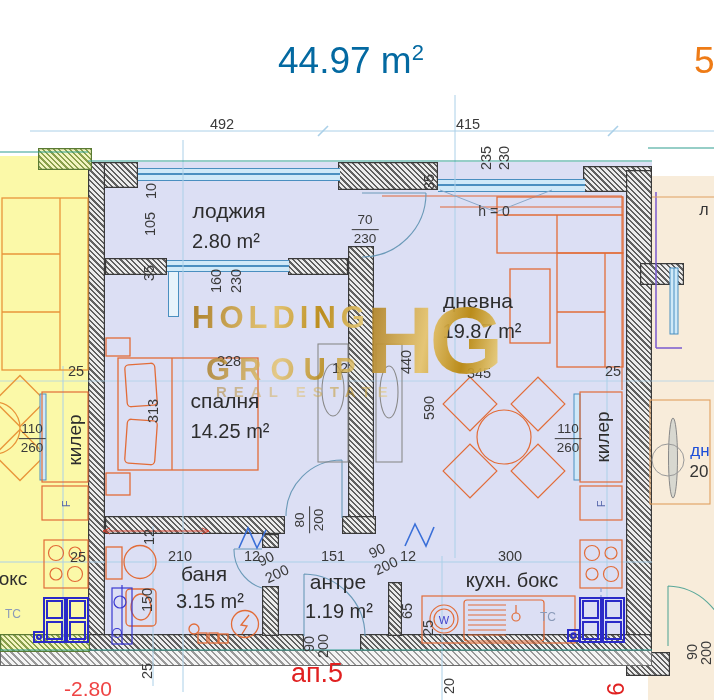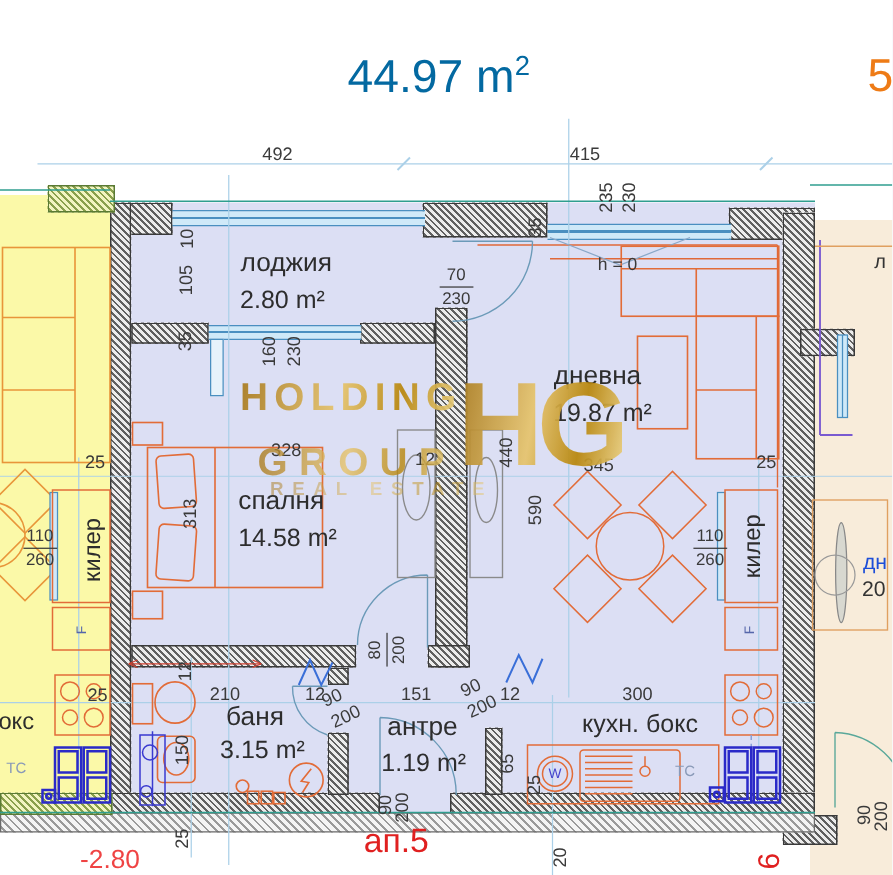--- a/index.html
+++ b/index.html
@@ -326,21 +326,21 @@
   <span class="d r" style="left:692px;top:652px">90</span>
   <span class="d r" style="left:706px;top:653px">200</span>
   <span class="d" style="left:78px;top:557px">25</span>
   <span class="d r" style="left:147px;top:600px">150</span>
 
   <span class="rname" style="left:229px;top:211px">лоджия</span>
   <span class="rarea" style="left:226px;top:241px">2.80 m²</span>
   <span class="rname" style="left:478px;top:301px">дневна</span>
   <span class="rarea" style="left:482px;top:331px">19.87 m²</span>
   <span class="rname" style="left:225px;top:401px">спалня</span>
-  <span class="rarea" style="left:230px;top:431px">14.58 m²</span>
+  <span class="rarea" style="left:230px;top:431px">14.25 m²</span>
   <span class="rname" style="left:204px;top:574px">баня</span>
   <span class="rarea" style="left:210px;top:601px">3.15 m²</span>
   <span class="rname" style="left:338px;top:582px">антре</span>
   <span class="rarea" style="left:339px;top:611px">1.19 m²</span>
   <span class="rname" style="left:512px;top:580px;font-size:20px">кухн. бокс</span>
   <span class="rname rot" style="left:75px;top:440px;font-size:19px">килер</span>
   <span class="rname rot" style="left:603px;top:437px;font-size:19px">килер</span>
 
   <span class="lab" style="left:494px;top:211px;font-size:14px;color:#3a3a3a">h = 0</span>
   <span class="lab" style="left:317px;top:673px;font-size:27px;color:#e02020">ап.5</span>

